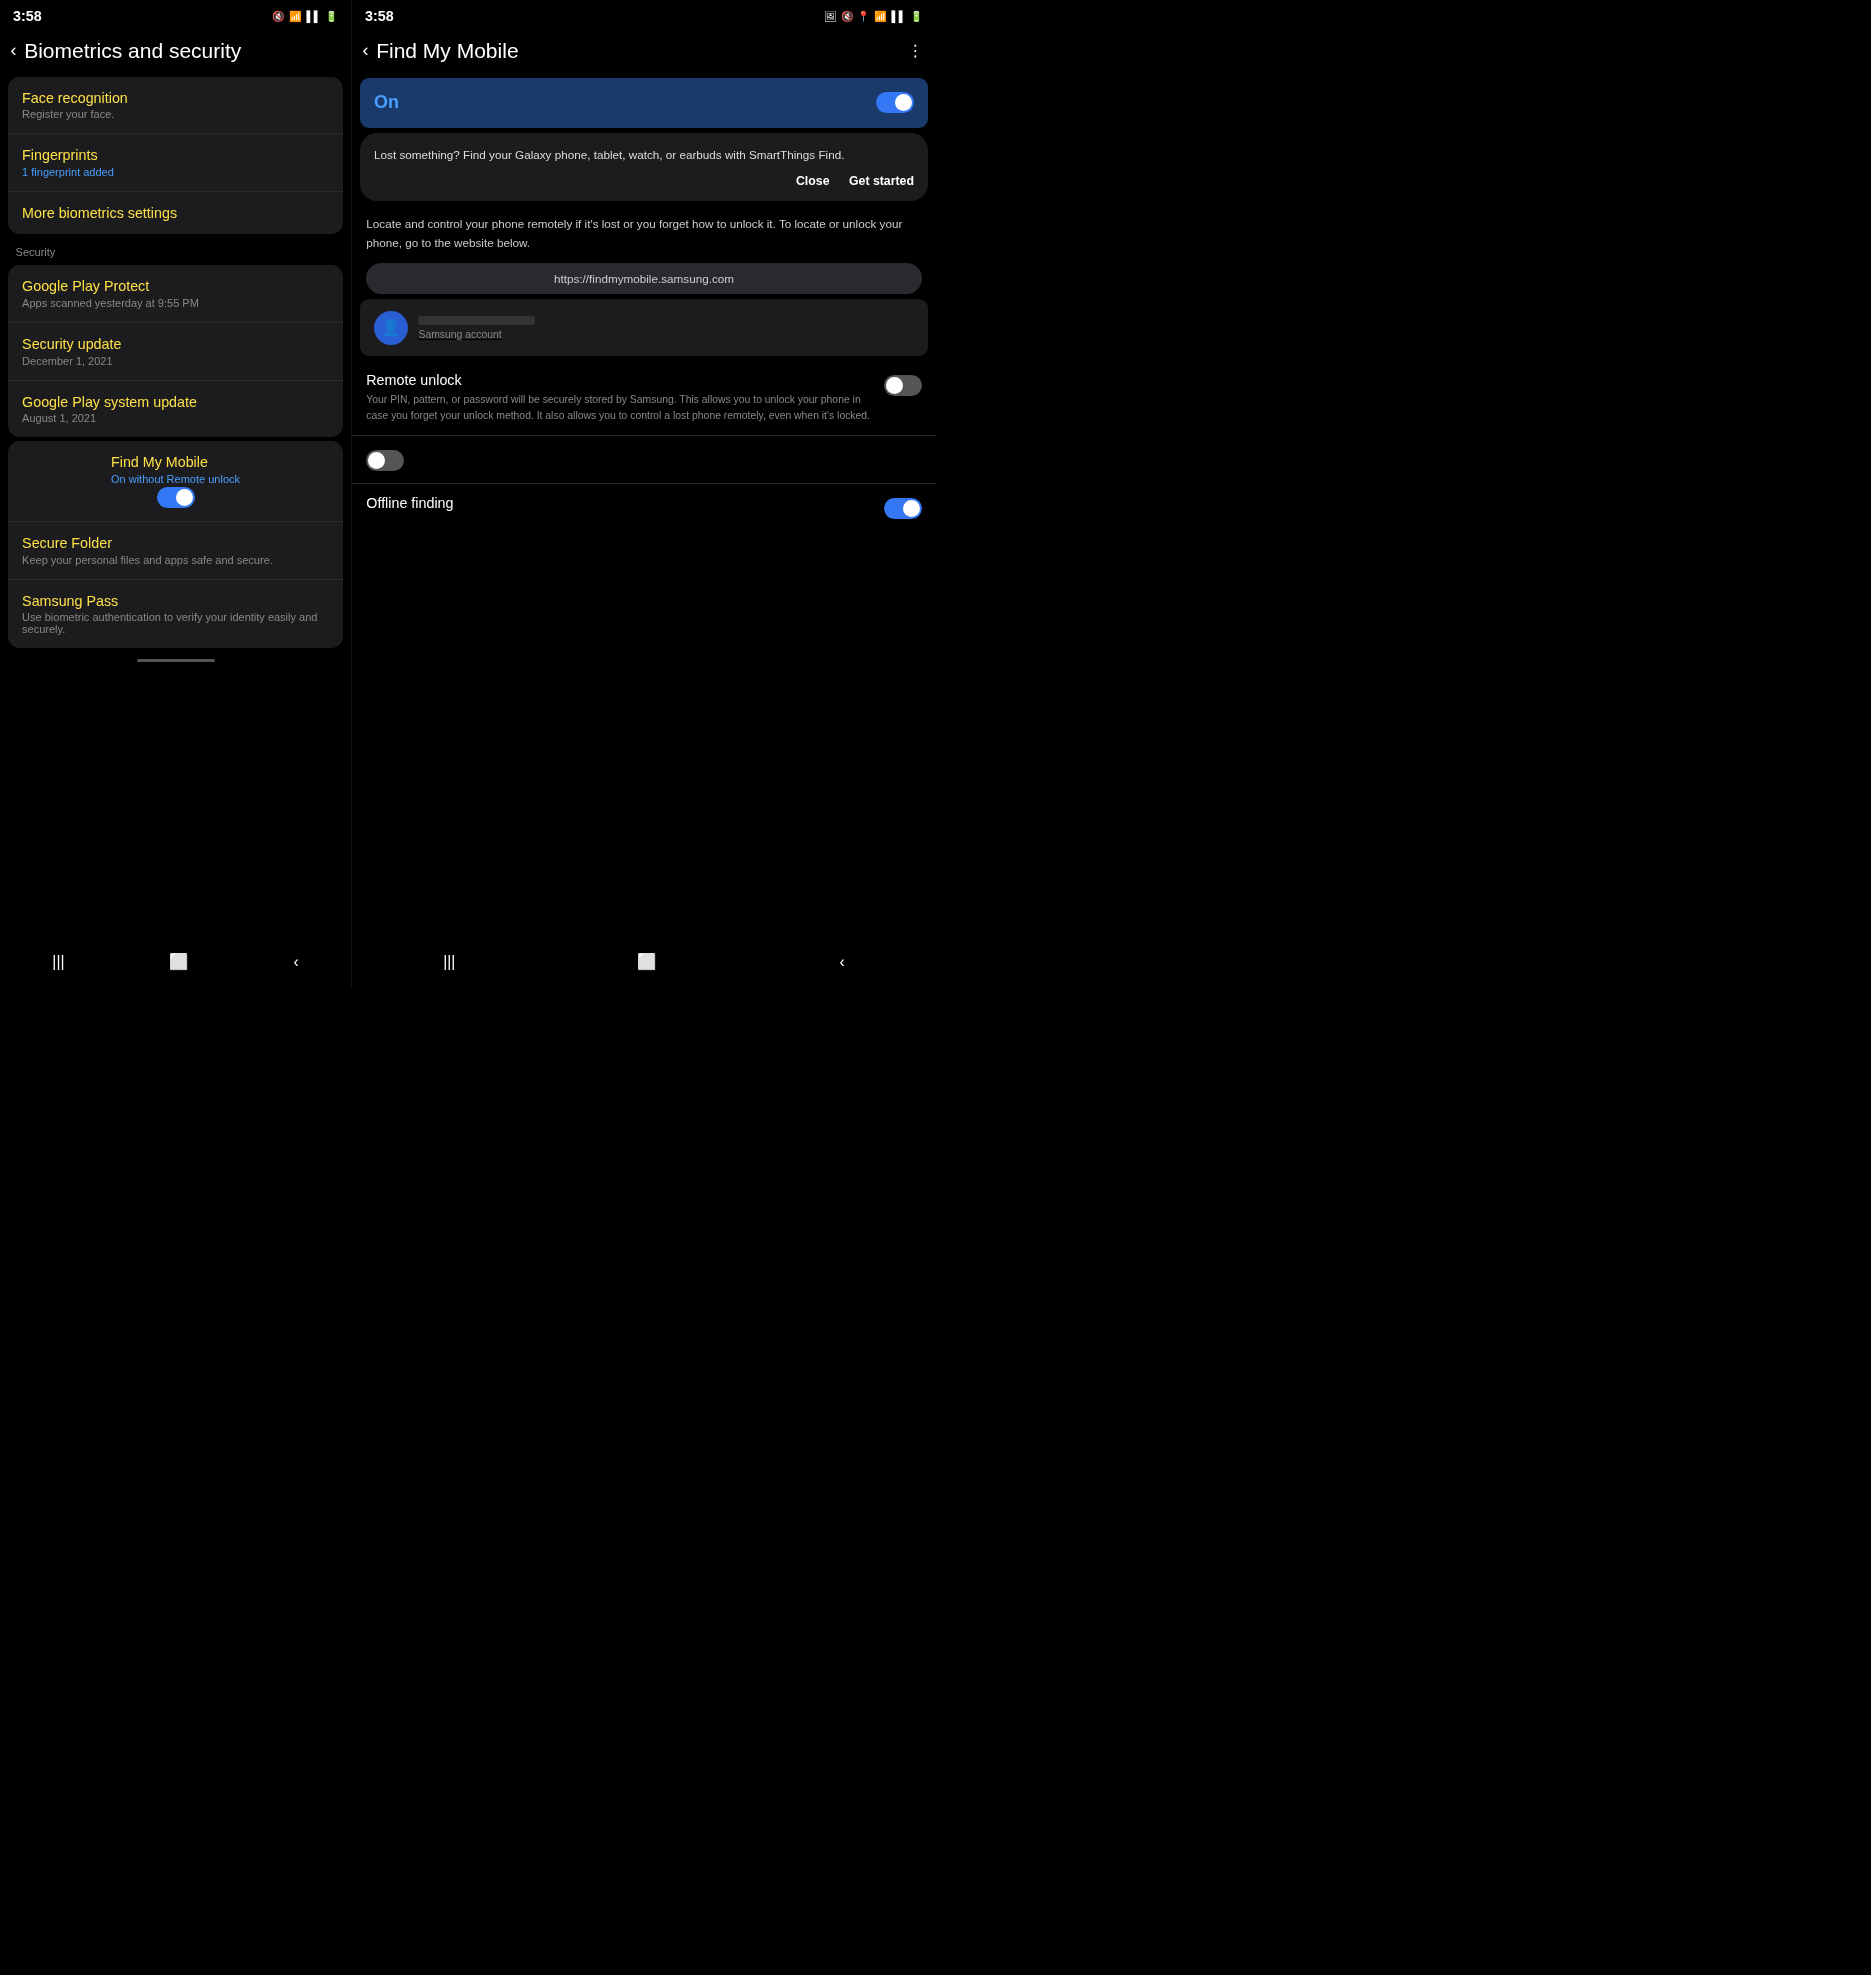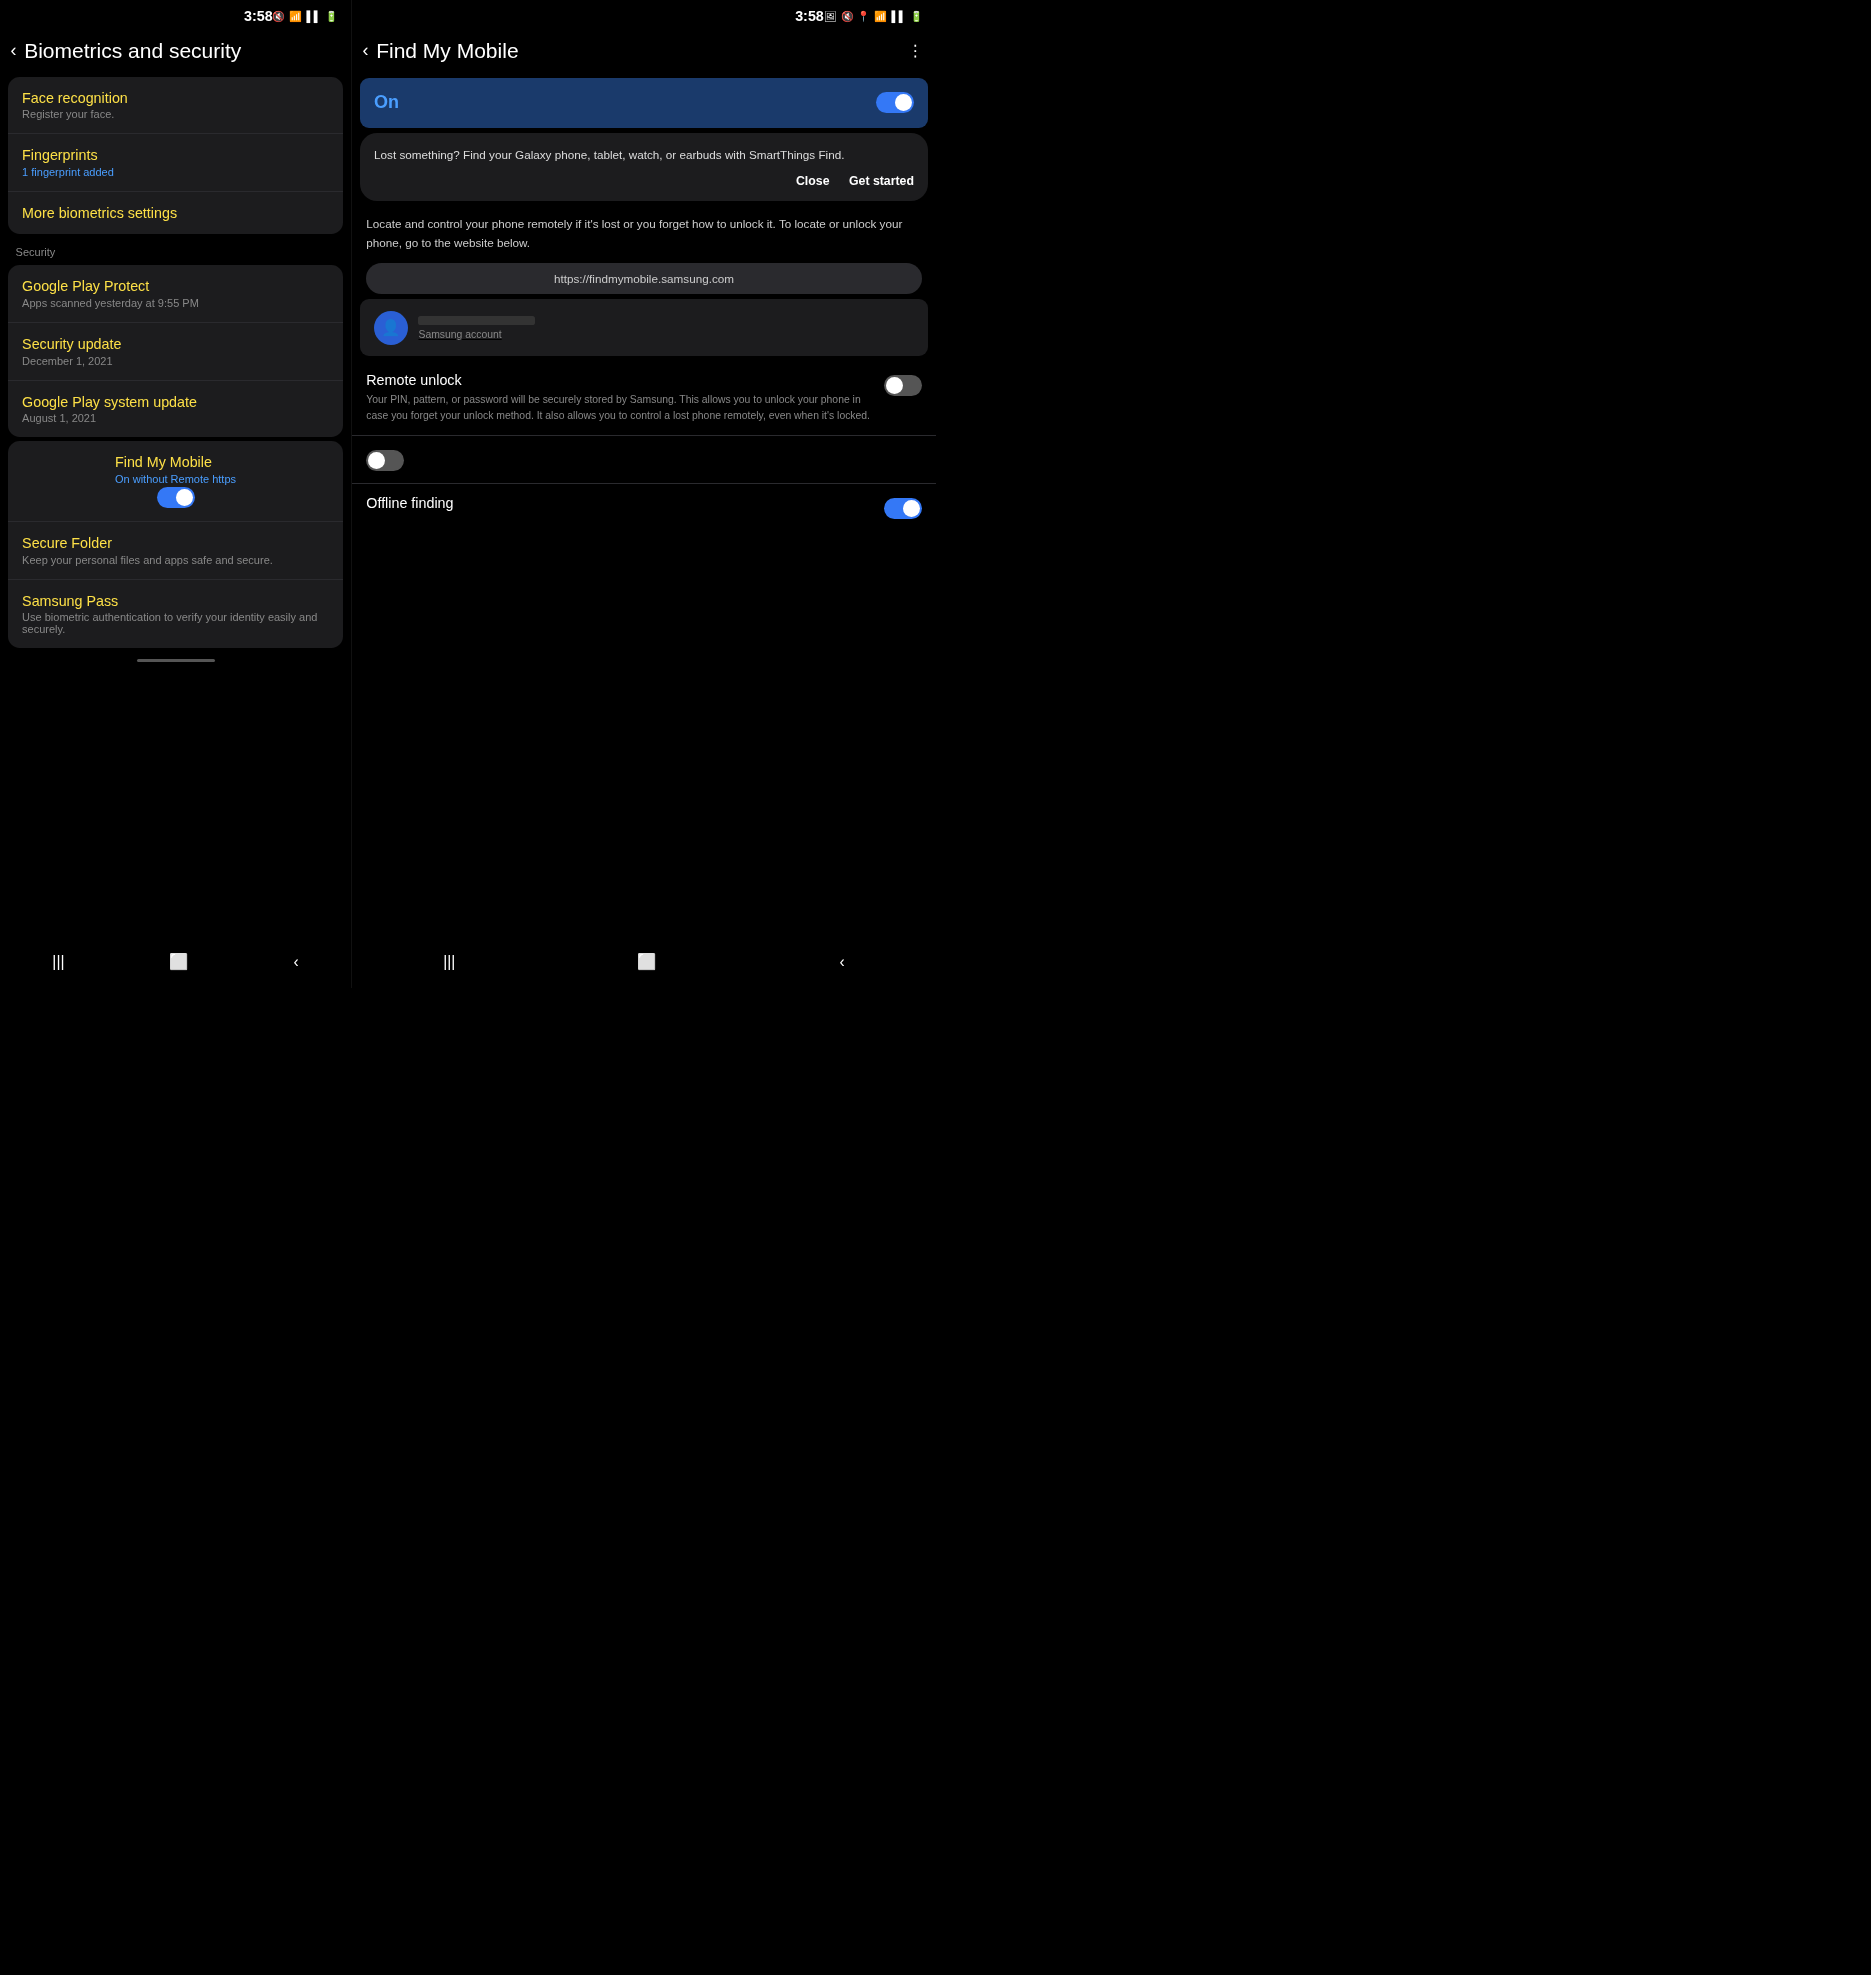--- a/index.html
+++ b/index.html
@@ -29,21 +29,21 @@
       background: #000;
       display: flex;
       flex-direction: column;
       position: relative;
       border-left: 0.6px solid #111;
     }
 
     
     .status-bar {
       display: flex;
-      justify-content: flex-end;
+      justify-content: space-between;
       align-items: center;
       padding: 12px 13px;
       height: 32px;
     }
     .status-time {
       color: #fff;
       font-size: 14.3px;
       font-weight: 600;
     }
     .status-icons {
@@ -373,21 +373,21 @@
       <div class="card-item">
         <span class="card-title">Google Play system update</span>
         <span class="card-subtitle">August 1, 2021</span>
       </div>
     </div>
 
     <div class="card-group">
       <div class="card-item card-item-row">
         <div style="display:flex;flex-direction:column;gap:2.6px;">
           <span class="card-title">Find My Mobile</span>
-          <span class="card-subtitle-blue">On without Remote https</span>
+          <span class="card-subtitle-blue">On without Remote unlock</span>
         </div>
         <div class="toggle toggle-on">
           <div class="toggle-knob"></div>
         </div>
       </div>
       <div class="card-item">
         <span class="card-title">Secure Folder</span>
         <span class="card-subtitle">Keep your personal files and apps safe and secure.</span>
       </div>
       <div class="card-item">

